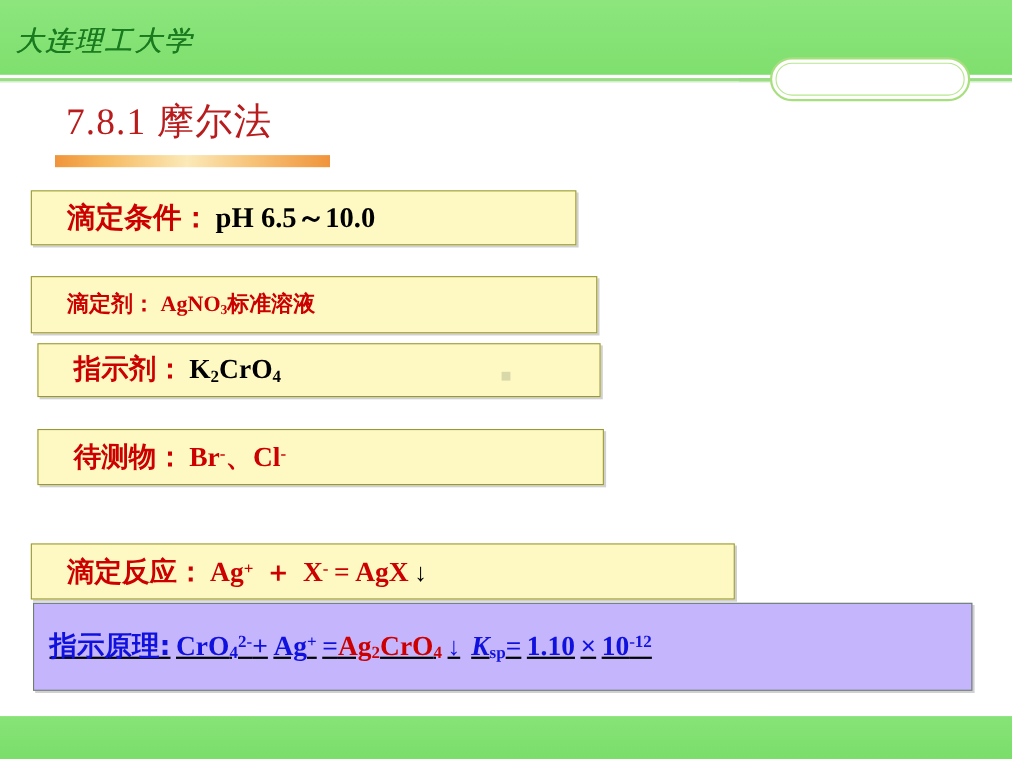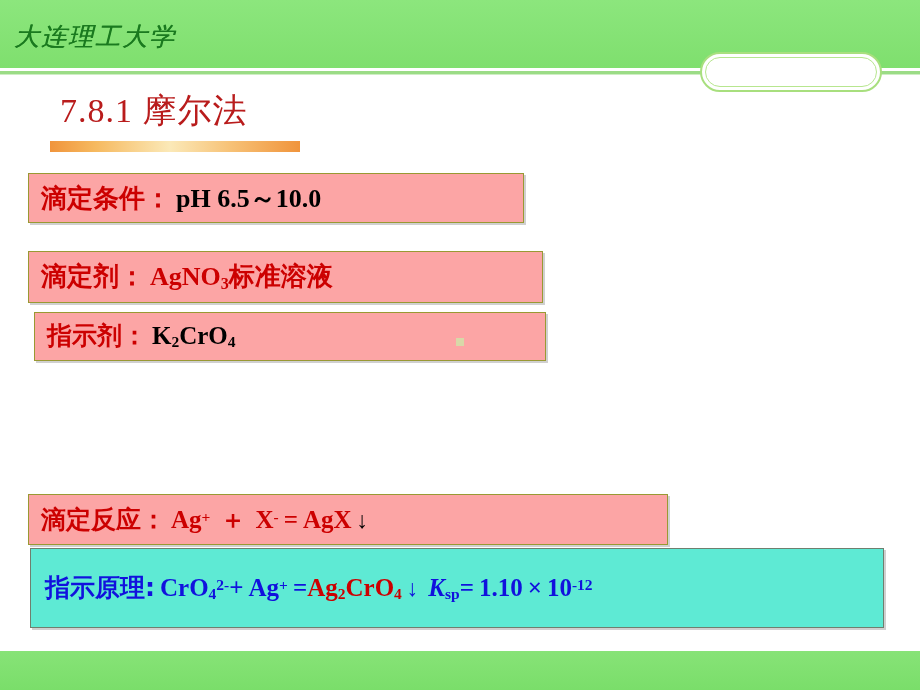--- a/index.html
+++ b/index.html
@@ -136,28 +136,30 @@
   
   .box {
     position: absolute;
     box-sizing: border-box;
     display: flex;
     align-items: center;
     white-space: nowrap;
     overflow: visible;
   }
   .box-yellow {
-    background: #fca5a5;
+    background: #fef9c3;
     border: 1.5px solid #999933;
     box-shadow: 2px 2px 0 rgba(120,120,120,0.35);
+    padding-left: 20px;
   }
   .box-green {
-    background: #5eead4;
+    background: #c4b5fd;
     border: 1.5px solid #6f7f6f;
     box-shadow: 2px 2px 0 rgba(120,120,120,0.35);
+    text-decoration: underline;
   }
 
   .box-text {
     padding-left: 12px;
     line-height: 1;
   }
 
   .cn {
     font-family: "DejaVu Sans", "Liberation Sans", sans-serif;
     font-weight: bold;
@@ -181,21 +183,21 @@
 
   
   #box1 { left: 28px;  top: 173px; width: 496px; height: 50px; }
   #box2 { left: 28px;  top: 251px; width: 515px; height: 52px; }
   #box3 { left: 34px;  top: 312px; width: 512px; height: 49px; }
   #box4 { left: 34px;  top: 390px; width: 515px; height: 51px; }
   #box5 { left: 28px;  top: 466px; width: 640px; height: 51px; margin-top: 28px; }
   #box6 { left: 30px;  top: 548px; width: 854px; height: 80px; }
 
   #box1 .box-text { font-size: 26px; }
-  #box2 .box-text { font-size: 26px; }
+  #box2 .box-text { font-size: 20px; }
   #box3 .box-text { font-size: 25px; }
   #box4 .box-text { font-size: 25px; }
   #box5 .box-text { font-size: 25px; }
   #box6 .box-text { font-size: 25px; padding-left: 14px; }
 
   .gap { display: inline-block; width: 10px; }
   .gap-sm { display: inline-block; width: 5px; }
 
   .arrow-blk { color: #000000; font-size: 0.92em; }
   .arrow-blue { color: #1111dd; font-size: 0.92em; }
@@ -252,20 +254,25 @@
     </div>
   </div>
 
   <div class="box box-yellow" id="box3">
     <div class="box-text">
       <span class="cn red">指示剂：</span><span class="gap-sm"></span><span class="sci blk">K</span><sub class="sci blk">2</sub><span class="sci blk">CrO</span><sub class="sci blk">4</sub>
     </div>
   </div>
   <div class="dot-marker"></div>
 
+  <div class="box box-yellow" id="box4">
+    <div class="box-text">
+      <span class="cn red">待测物：</span><span class="gap-sm"></span><span class="sci red">Br</span><sup class="sci red">-</sup><span class="cn red">、</span><span class="sci red">Cl</span><sup class="sci red">-</sup>
+    </div>
+  </div>
 
   <div class="box box-yellow" id="box5">
     <div class="box-text">
       <span class="cn red">滴定反应：</span><span class="gap-sm"></span><span class="sci red">Ag</span><sup class="sci red">+</sup><span class="gap"></span><span class="sci red">＋</span><span class="gap"></span><span class="sci red">X</span><sup class="sci red">-</sup><span class="gap-sm"></span><span class="sci red">=</span><span class="gap-sm"></span><span class="sci red">AgX</span><span class="gap-sm"></span><span class="sci arrow-blk">↓</span>
     </div>
   </div>
 
   <div class="box box-green" id="box6">
     <div class="box-text">
       <span class="cn blue">指示原理:</span><span class="gap-sm"></span><span class="sci blue">CrO</span><sub class="sci blue">4</sub><sup class="sci blue">2-</sup><span class="sci blue">+</span><span class="gap-sm"></span><span class="sci blue">Ag</span><sup class="sci blue">+</sup><span class="gap-sm"></span><span class="sci blue">=</span><span class="sci red">Ag</span><sub class="sci red">2</sub><span class="sci red">CrO</span><sub class="sci red">4</sub><span class="gap-sm"></span><span class="sci arrow-blue">↓</span><span class="gap"></span><span class="sci blue italic">K</span><sub class="sci blue">sp</sub><span class="sci blue">=</span><span class="gap-sm"></span><span class="sci blue">1.10</span><span class="gap-sm"></span><span class="sci blue">×</span><span class="gap-sm"></span><span class="sci blue">10</span><sup class="sci blue">-12</sup>

